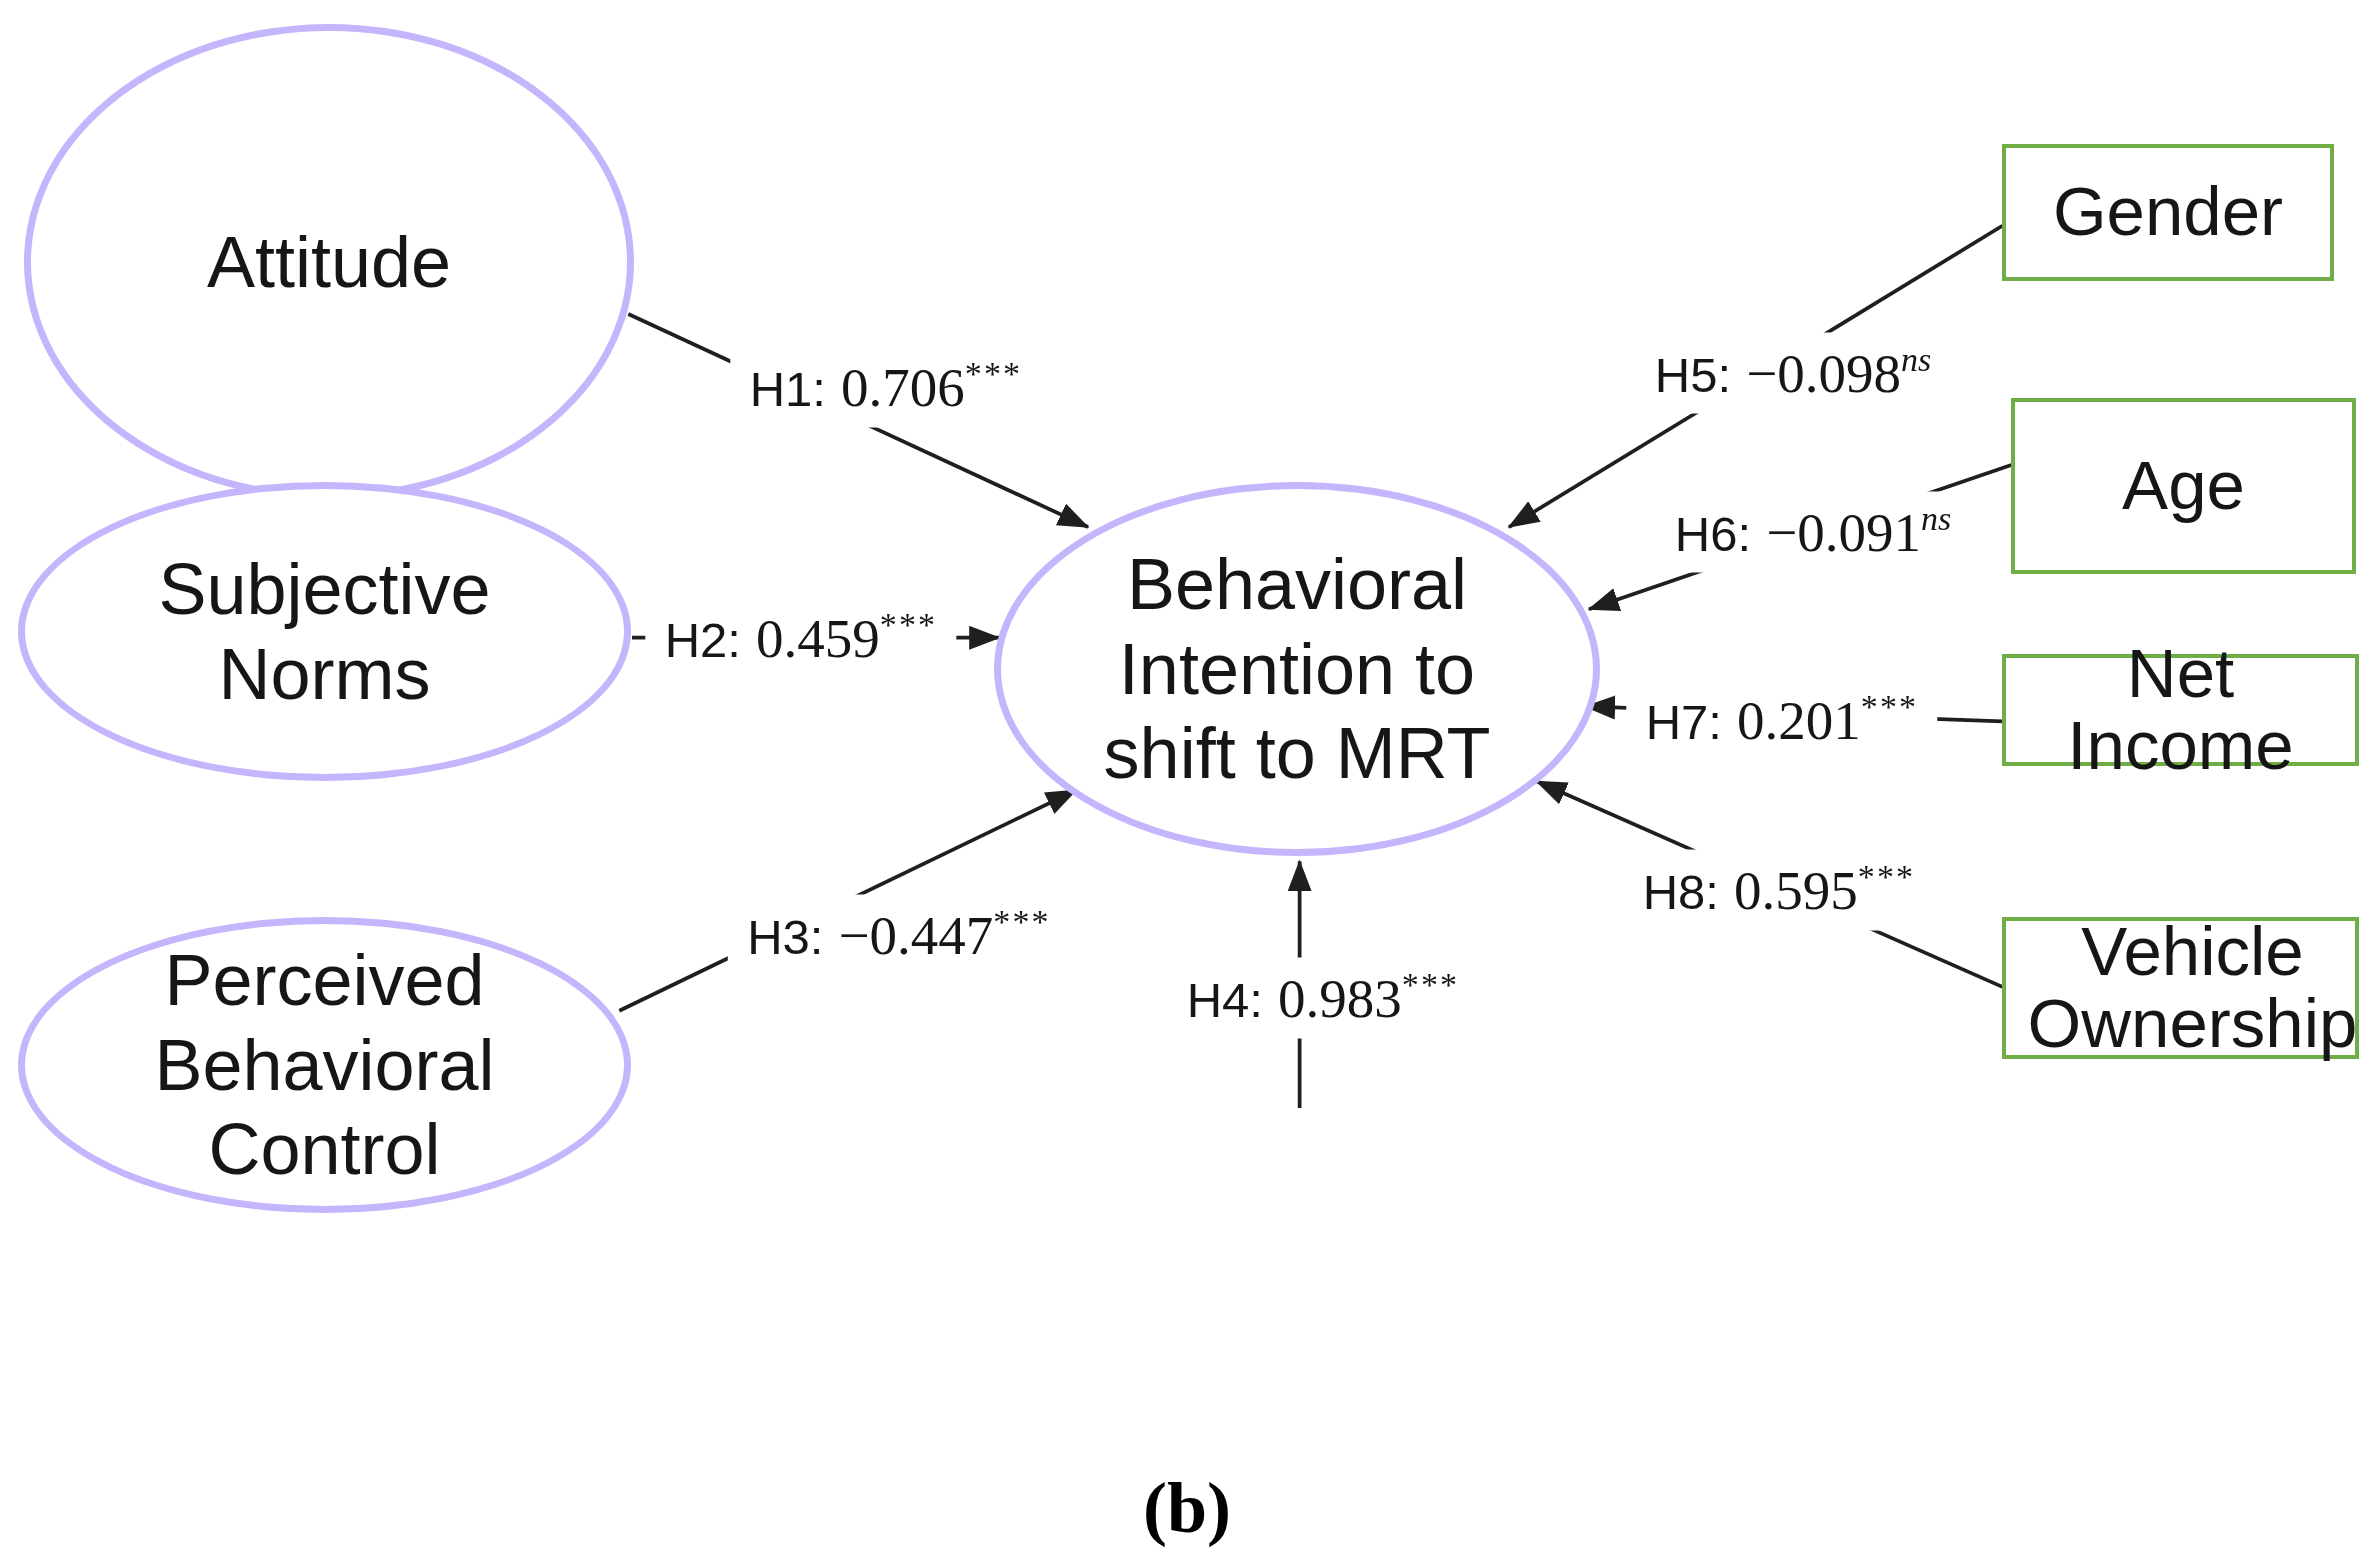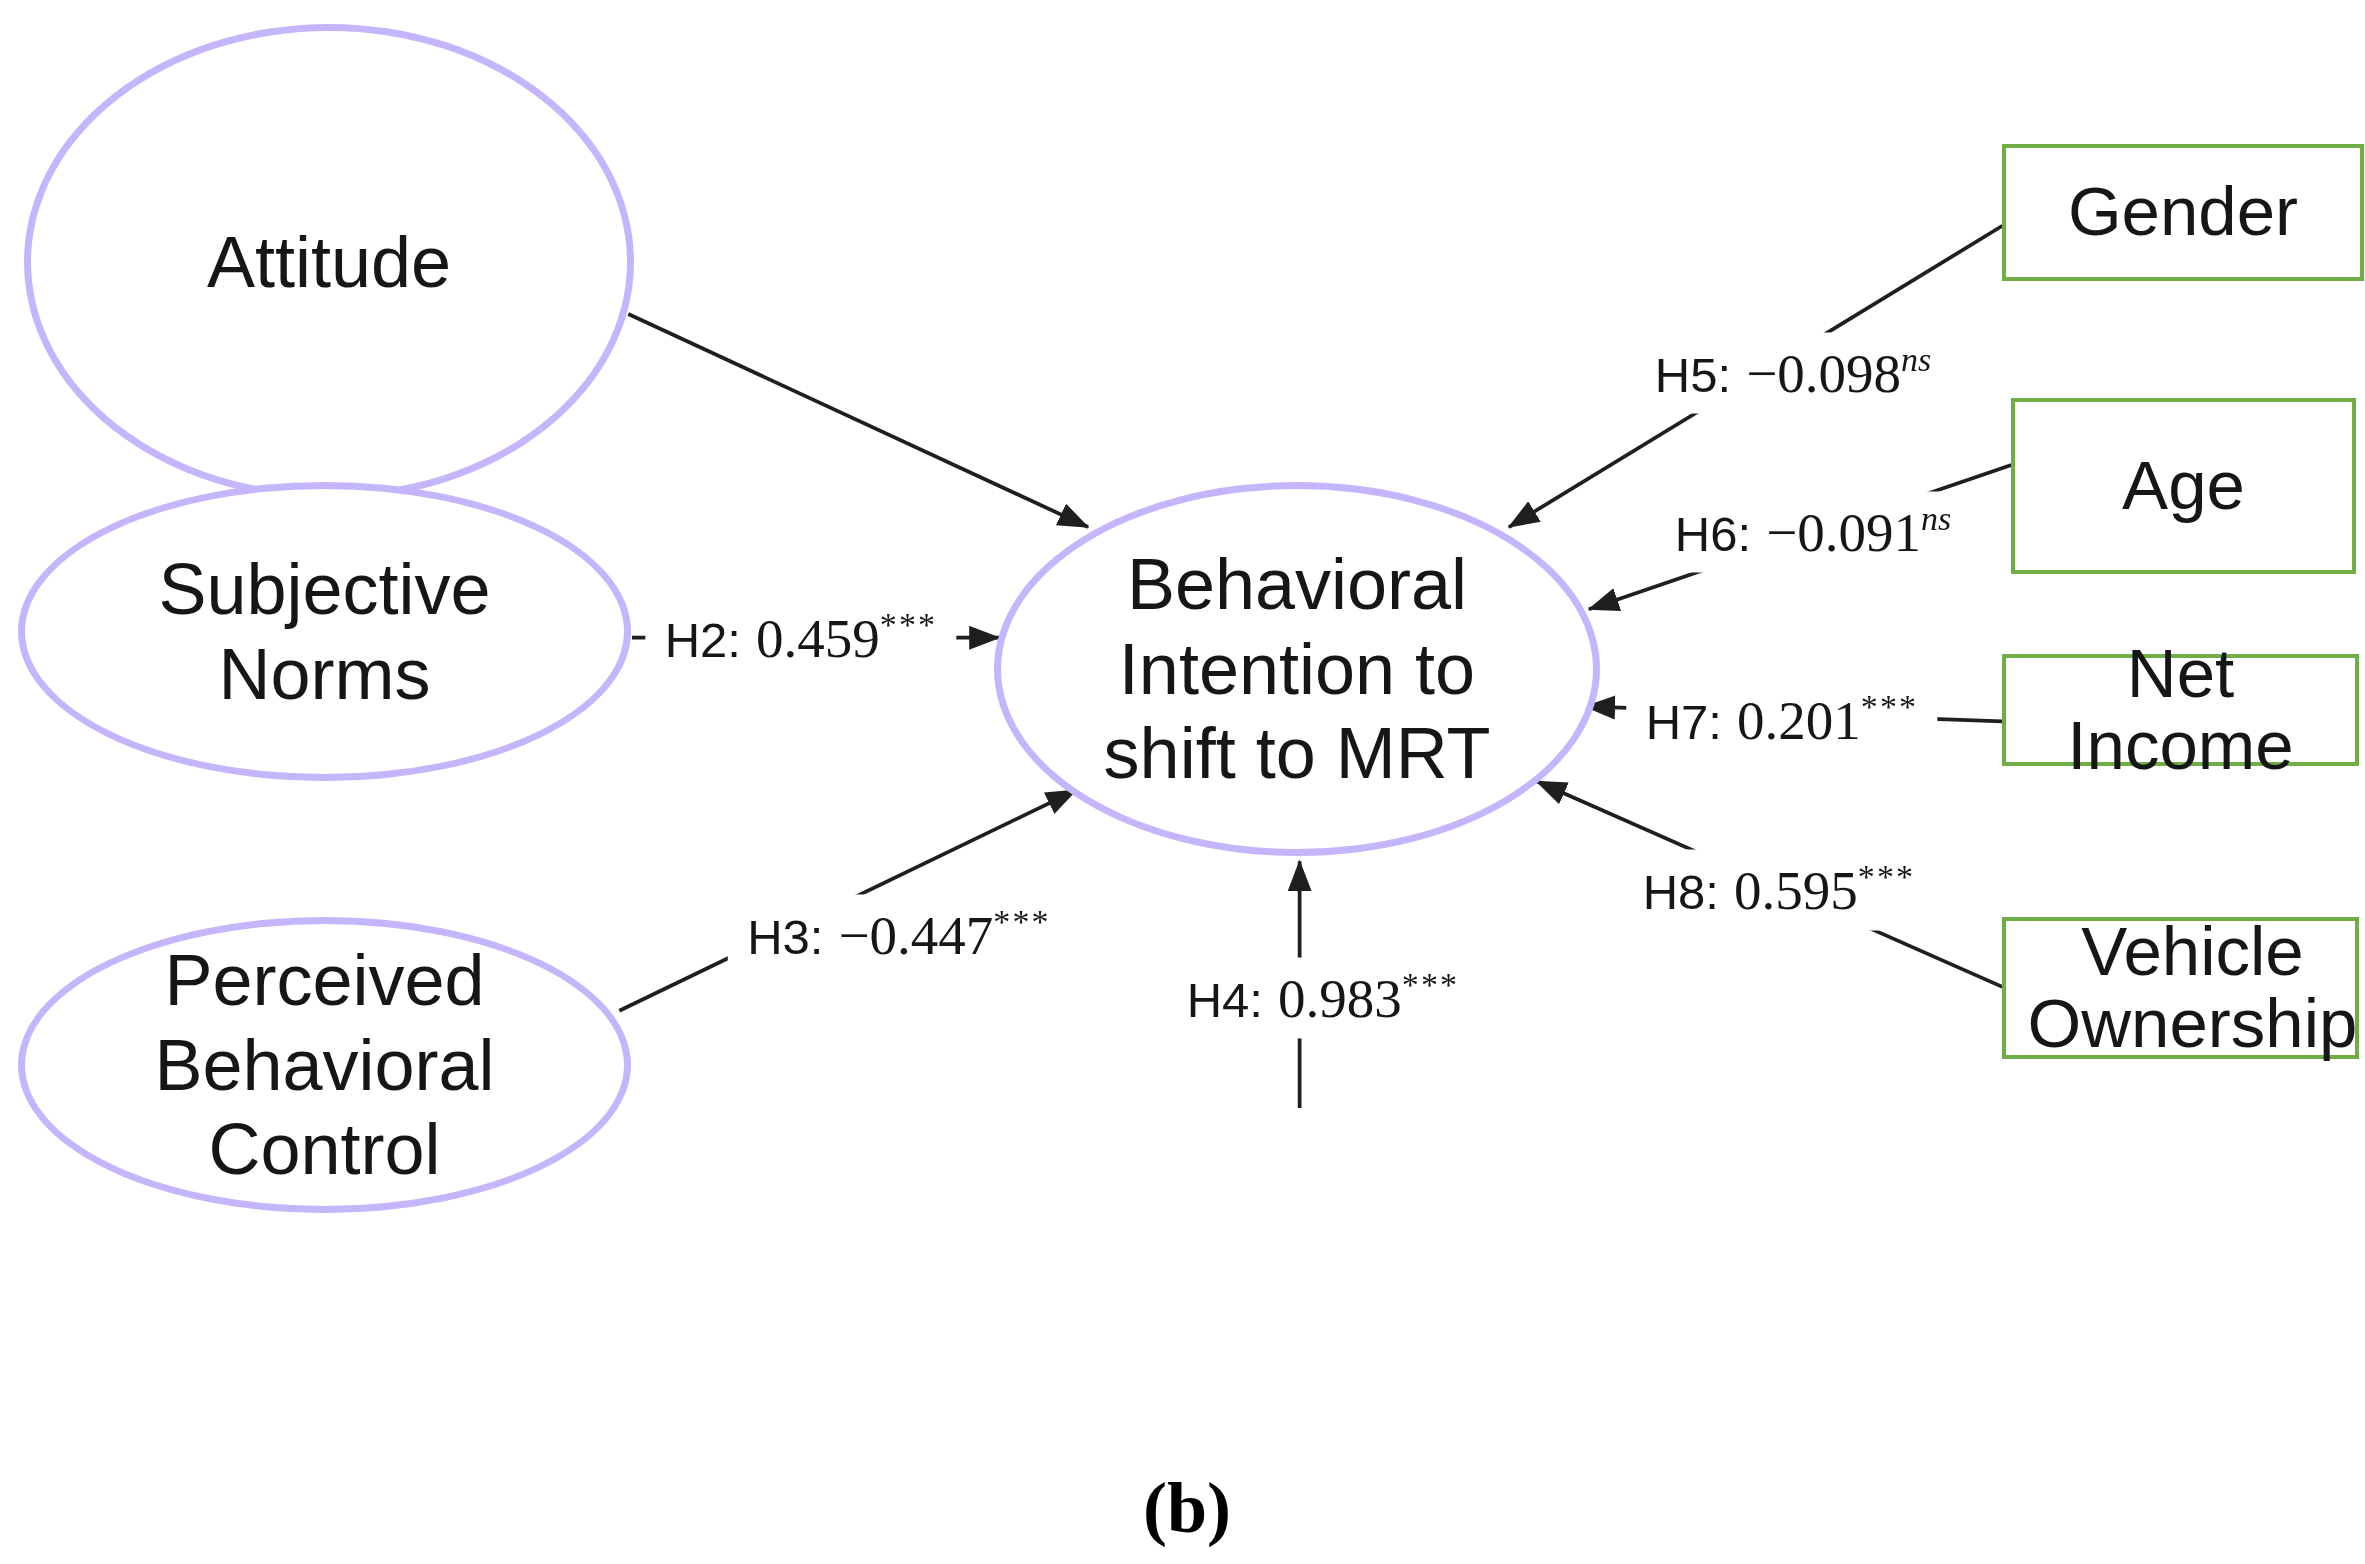--- a/index.html
+++ b/index.html
@@ -107,37 +107,40 @@
 Control</span>
   </div>
 
 
   <div class="node ellipse" style="left:994px;top:482px;width:606px;height:374px;z-index:1;">
     <span>Behavioral
 Intention to
 shift to MRT</span>
   </div>
 
-  <div class="node rect" style="left:2002px;top:144px;width:362px;height:137px;">
+  <div class="node rect" style="left:2002px;top:144px;width:332px;height:137px;">
     <span>Gender</span>
   </div>
 
   <div class="node rect" style="left:2011px;top:398px;width:345px;height:176px;">
     <span>Age</span>
   </div>
 
   <div class="node rect" style="left:2002px;top:654px;width:357px;height:112px;">
     <span>Net Income</span>
   </div>
 
   <div class="node rect" style="left:2002px;top:917px;width:357px;height:142px;padding-left:24px;">
     <span>Vehicle
 Ownership</span>
   </div>
 
+  <div class="plabel" style="left:886px;top:387px;">
+    <span class="pfx">H1:</span><span class="val">0.706</span><span class="sig">***</span>
+  </div>
 
   <div class="plabel" style="left:801px;top:638px;">
     <span class="pfx">H2:</span><span class="val">0.459</span><span class="sig">***</span>
   </div>
 
   <div class="plabel" style="left:899px;top:935px;">
     <span class="pfx">H3:</span><span class="val">−0.447</span><span class="sig">***</span>
   </div>
 
   <div class="plabel" style="left:1323px;top:998px;">

